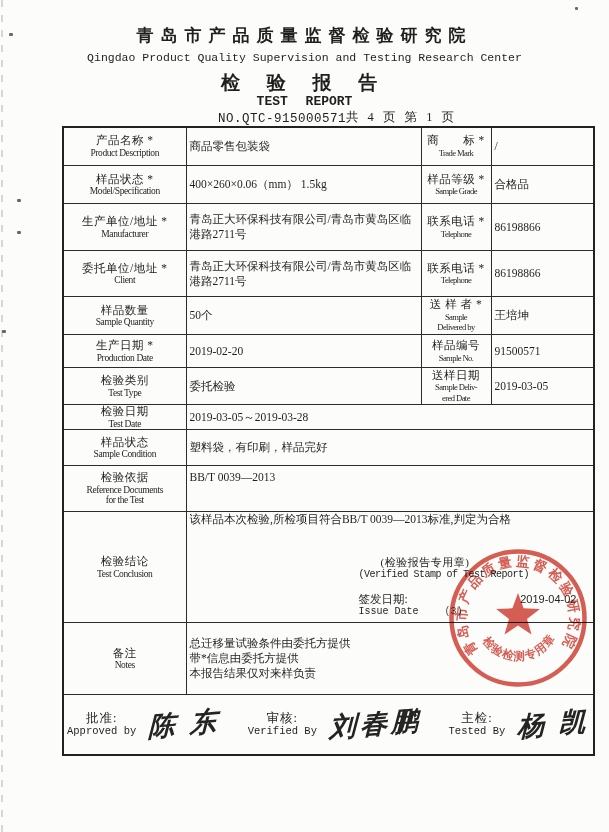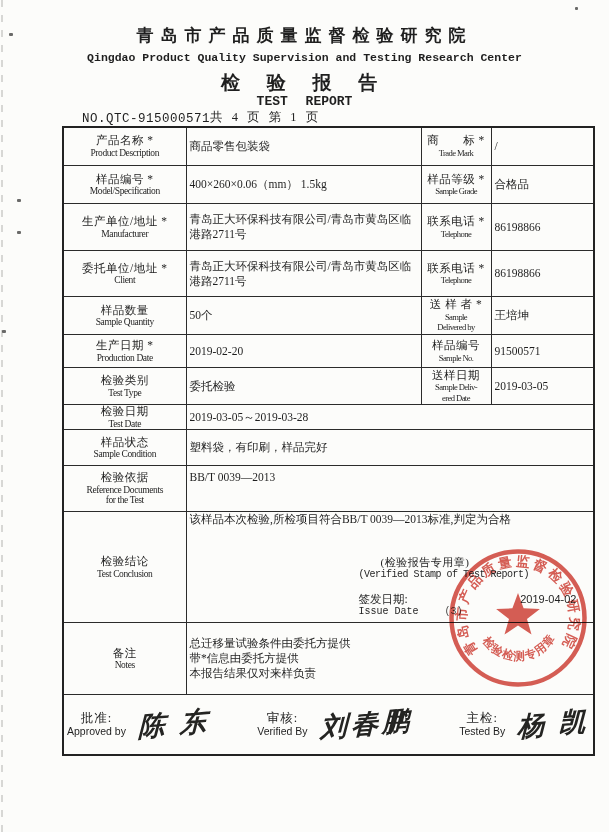--- a/index.html
+++ b/index.html
@@ -18,26 +18,26 @@
   .edge {
     position: absolute; left: 1px; top: 0; width: 2px; height: 832px;
     background: repeating-linear-gradient(to bottom, #b9b9b6 0 7px, transparent 7px 15px);
     opacity: .55;
   }
   .speck { position: absolute; background: #3a3a38; width: 4px; height: 3px; border-radius: 1px; opacity: .75; }
 
   
   .header { padding-top: 27px; text-align: center; line-height: 1; }
   .org-cn { font-size: 17px; font-weight: 700; letter-spacing: 7px; }
-  .org-en { margin-top: 8px; font-size: 11.5px; font-weight: 700; font-family: "Liberation Mono", monospace; letter-spacing: 0; }
+  .org-en { margin-top: 8px; font-size: 11.5px; font-weight: 400; font-family: "Liberation Mono", monospace; letter-spacing: 0; }
   .report-cn { margin-top: 9px; font-size: 19px; font-weight: 700; letter-spacing: 11px; }
   .report-en { margin-top: 3px; font-size: 13px; font-weight: 700; font-family: "Liberation Mono", monospace; word-spacing: 10px; }
   .no-row {
     margin: 1px 12px 0 62px; width: 531px;
-    display: flex; justify-content: flex-start; align-items: flex-end;
+    display: flex; justify-content: center; align-items: flex-end;
     font-size: 12.5px;
   }
   .report-no { font-family: "Liberation Mono", monospace; padding-left: 20px; letter-spacing: .5px; }
   .page-info { letter-spacing: 3px; font-family: Liberation Serif, serif; }
 
   
   table.report {
     margin-left: 62px; width: 531px;
     border-collapse: collapse; table-layout: fixed;
     border: 2px solid #222;
@@ -59,21 +59,21 @@
   .sn-issue .date { margin-left: auto; margin-right: 16px; font-family: Liberation Sans, sans-serif; font-size: 11px; }
   .sn-issue-en { font-size: 10px; font-family: "Liberation Mono", monospace; }
   .sn-issue-en .mk { margin-left: 20px; color: #4a4a48; }
 
   
   td.footrow { padding: 0 34px 0 30px; }
   .foot-flex { display: flex; align-items: center; justify-content: space-between; height: 100%; }
   .fgroup { display: flex; align-items: center; }
   .flabel { text-align: center; line-height: 1.15; }
   .flabel .cn { font-size: 12.5px; letter-spacing: 1px; }
-  .flabel .en { font-size: 10.5px; font-family: Liberation Sans, sans-serif; }
+  .flabel .en { font-size: 10.5px; font-family: Liberation Mono, monospace; }
   .sign {
     font-size: 27px; margin-left: 12px; white-space: nowrap;
     font-style: italic; font-weight: 600;
     transform: rotate(-5deg) skewX(-6deg);
     letter-spacing: 4px; color: #242422;
   }
 
   
   .stamp {
     position: absolute; left: 443px; top: 543px; width: 150px; height: 150px;
@@ -123,21 +123,21 @@
       <td class="val">商品零售包装袋</td>
       <td class="lbl lbl2">
         <div class="cn">商　　标 *</div>
         <div class="en">Trade Mark</div>
       </td>
       <td class="val">/</td>
     </tr>
 
     <tr style="height:38px">
       <td class="lbl">
-        <div class="cn">样品编号 *</div>
+        <div class="cn">样品状态 *</div>
         <div class="en">Model/Specification</div>
       </td>
       <td class="val">400×260×0.06（mm） 1.5kg</td>
       <td class="lbl lbl2">
         <div class="cn">样品等级 *</div>
         <div class="en">Sample Grade</div>
       </td>
       <td class="val">合格品</td>
     </tr>
 

